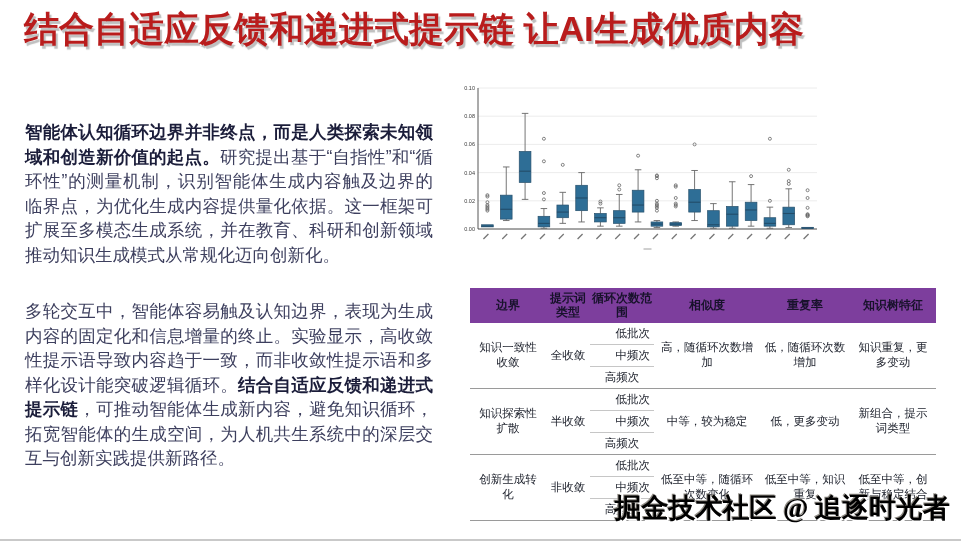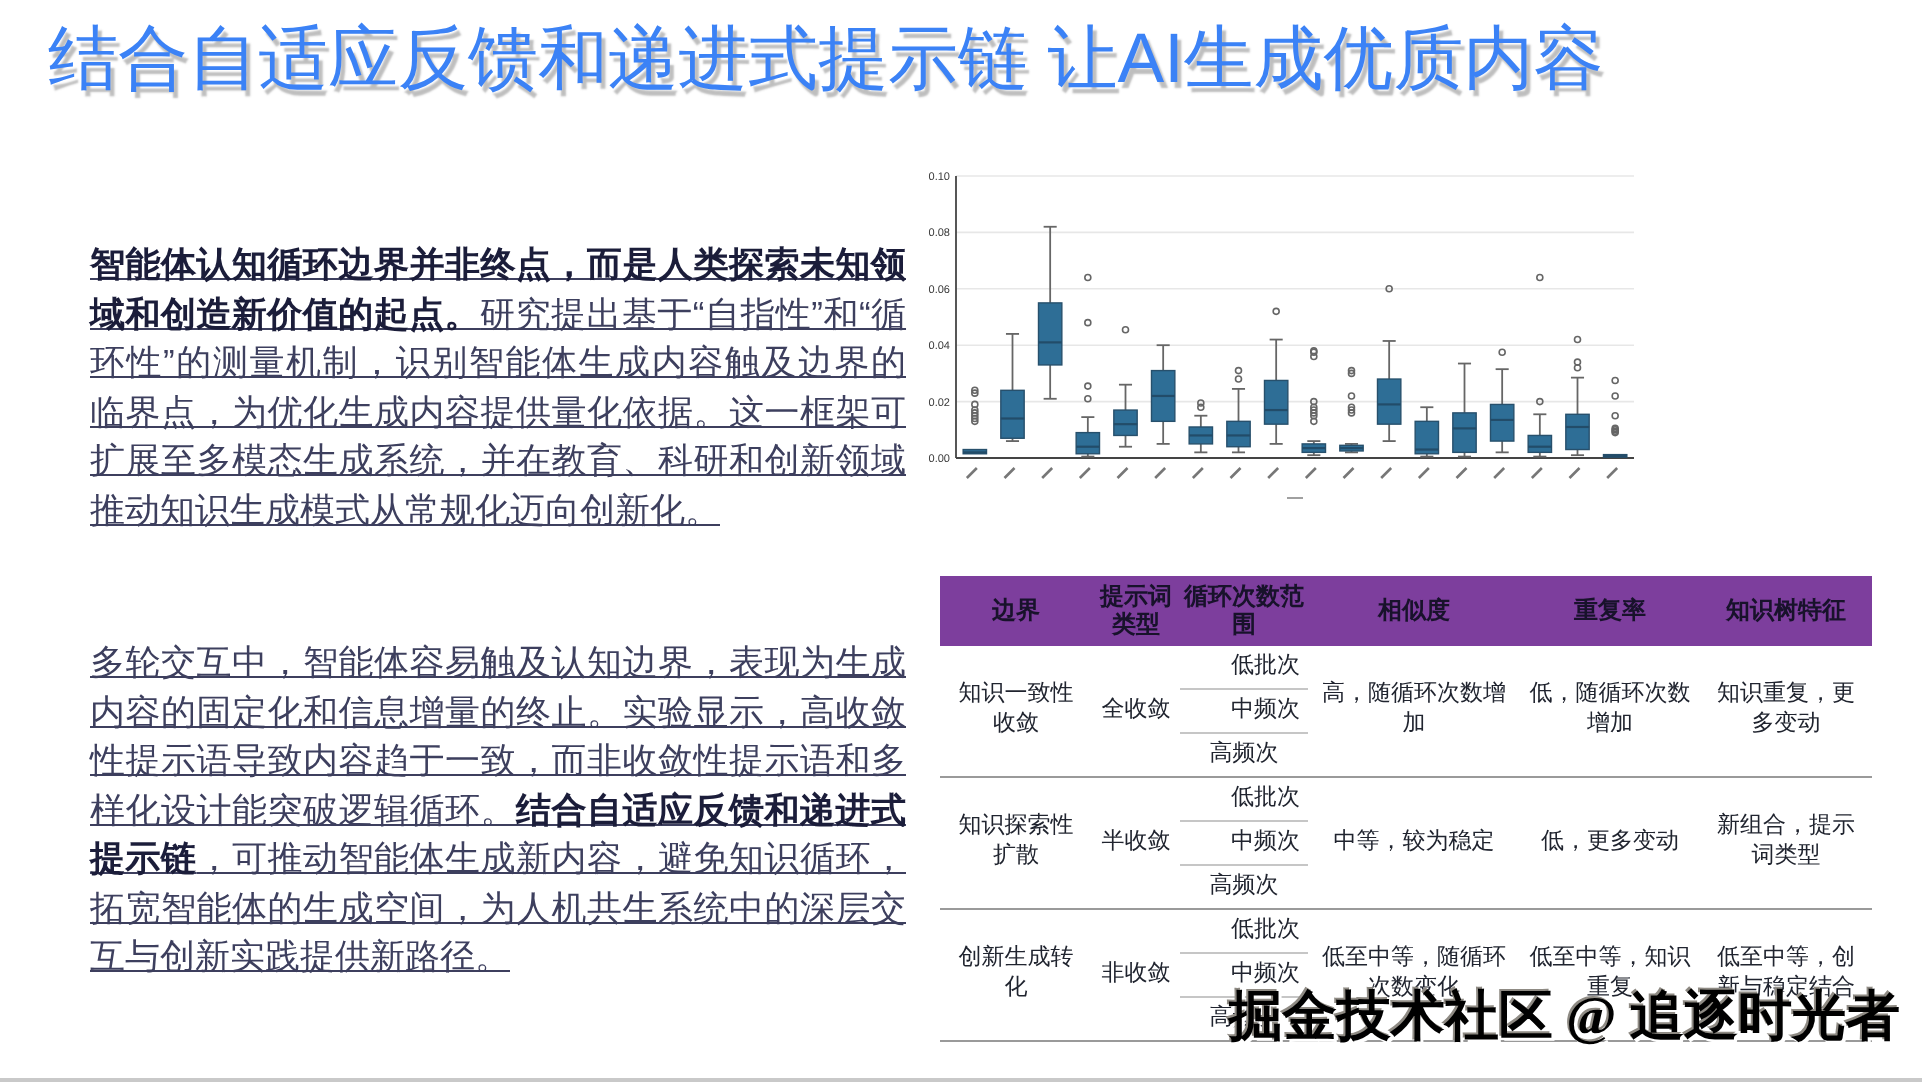--- a/index.html
+++ b/index.html
@@ -3,31 +3,31 @@
 <meta charset="utf-8">
 <style>
   html,body{margin:0;padding:0;}
   body{
     width:961px;height:542px;background:#ffffff;overflow:hidden;
     font-family:"Liberation Sans","DejaVu Sans",sans-serif;position:relative;
   }
   .slide{position:absolute;inset:0;background:#fff;}
   .slide-title{
     position:absolute;left:24px;top:6px;width:920px;
-    font-size:35px;font-weight:400;color:#3b82f6;letter-spacing:0px;
+    font-size:35px;font-weight:700;color:#b91c1c;letter-spacing:0px;
     text-shadow:2px 3px 1px rgba(110,110,110,0.45);
     white-space:nowrap;
   }
   .body-text{
-    position:absolute;left:45px;top:120px;width:408px;
+    position:absolute;left:25px;top:120px;width:408px;
     font-size:17.5px;line-height:24.5px;color:#3d3f5e;
-    text-align:justify;text-justify:inter-ideograph;text-decoration:underline;
+    text-align:justify;text-justify:inter-ideograph;
   }
   .body-text p{margin:0;}
-  .body-text p + p{margin-top:52px;}
+  .body-text p + p{margin-top:32px;}
   .body-text .lead{font-weight:bold;color:#1b1d3a;}
   .chart-wrap{position:absolute;left:457px;top:83px;width:366px;height:170px;background:#fff;}
   .table-wrap{position:absolute;left:470px;top:257px;width:466px;}
   table.results{border-collapse:collapse;width:466px;table-layout:fixed;margin-top:31px;}
   table.results th{
     background:#7d3e9d;color:#18122b;font-size:12px;font-weight:bold;
     padding:3px 2px;line-height:1.2;vertical-align:middle;text-align:center;
   }
   table.results td{
     font-size:11.5px;color:#20242f;text-align:center;vertical-align:middle;

